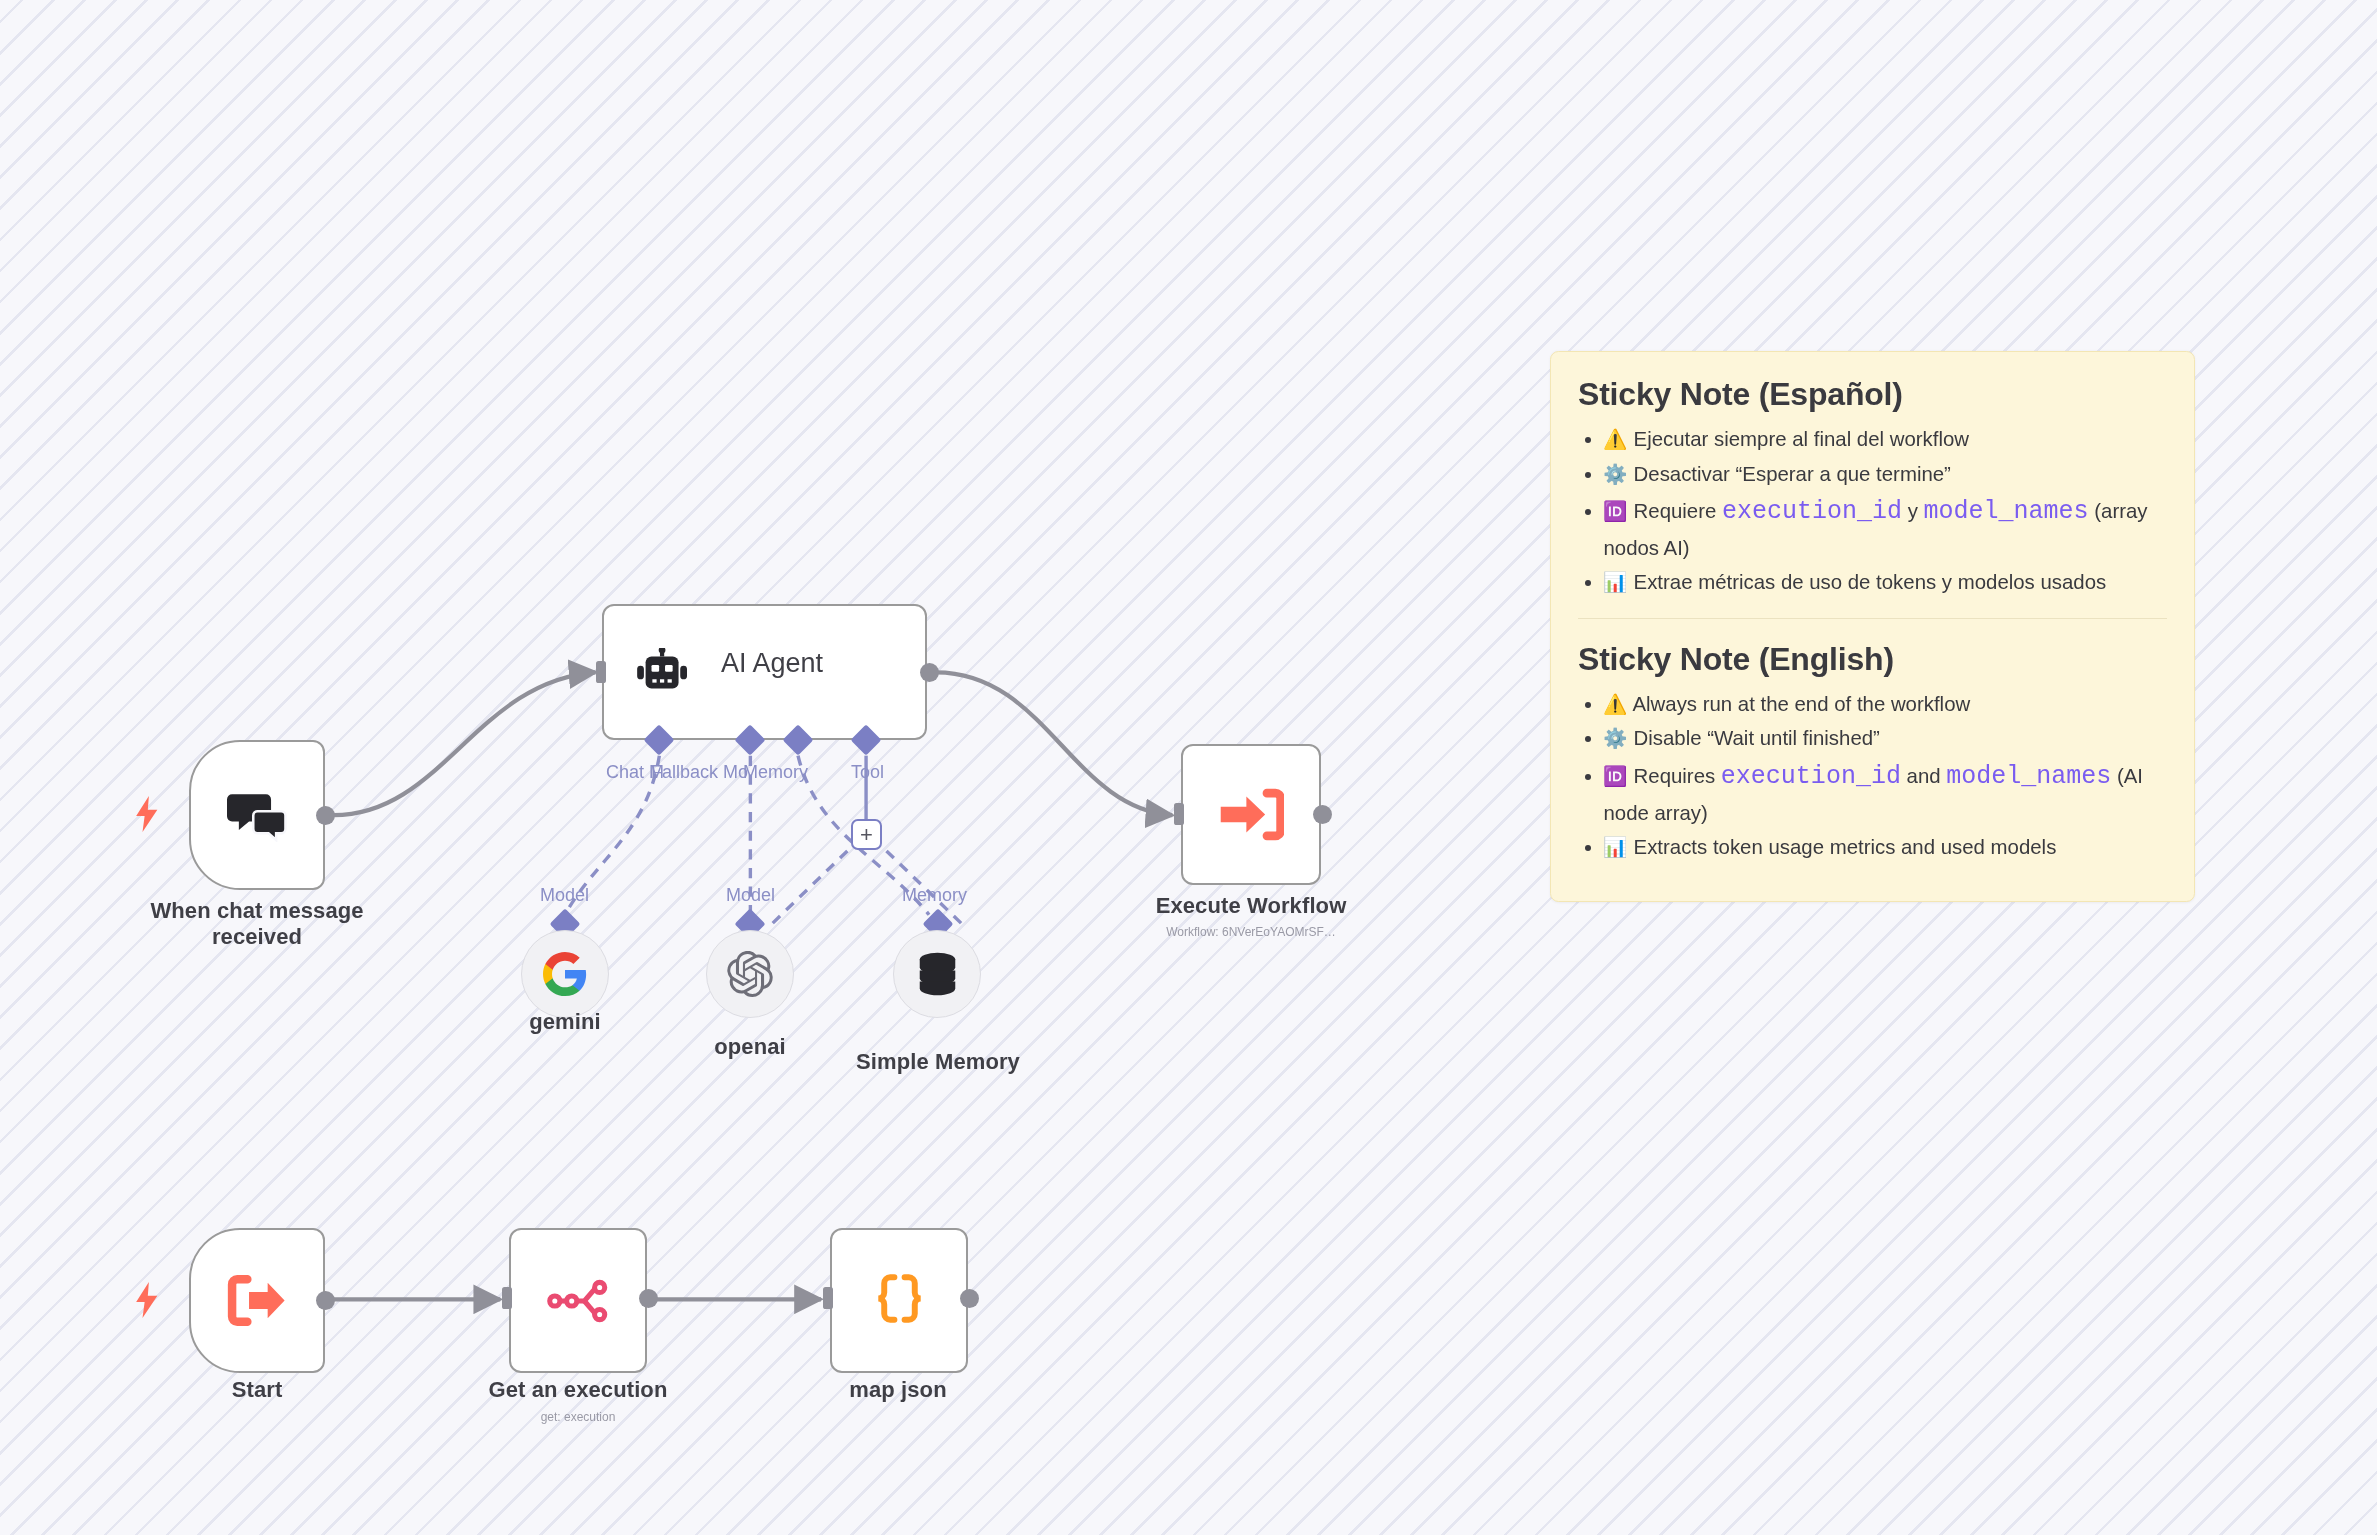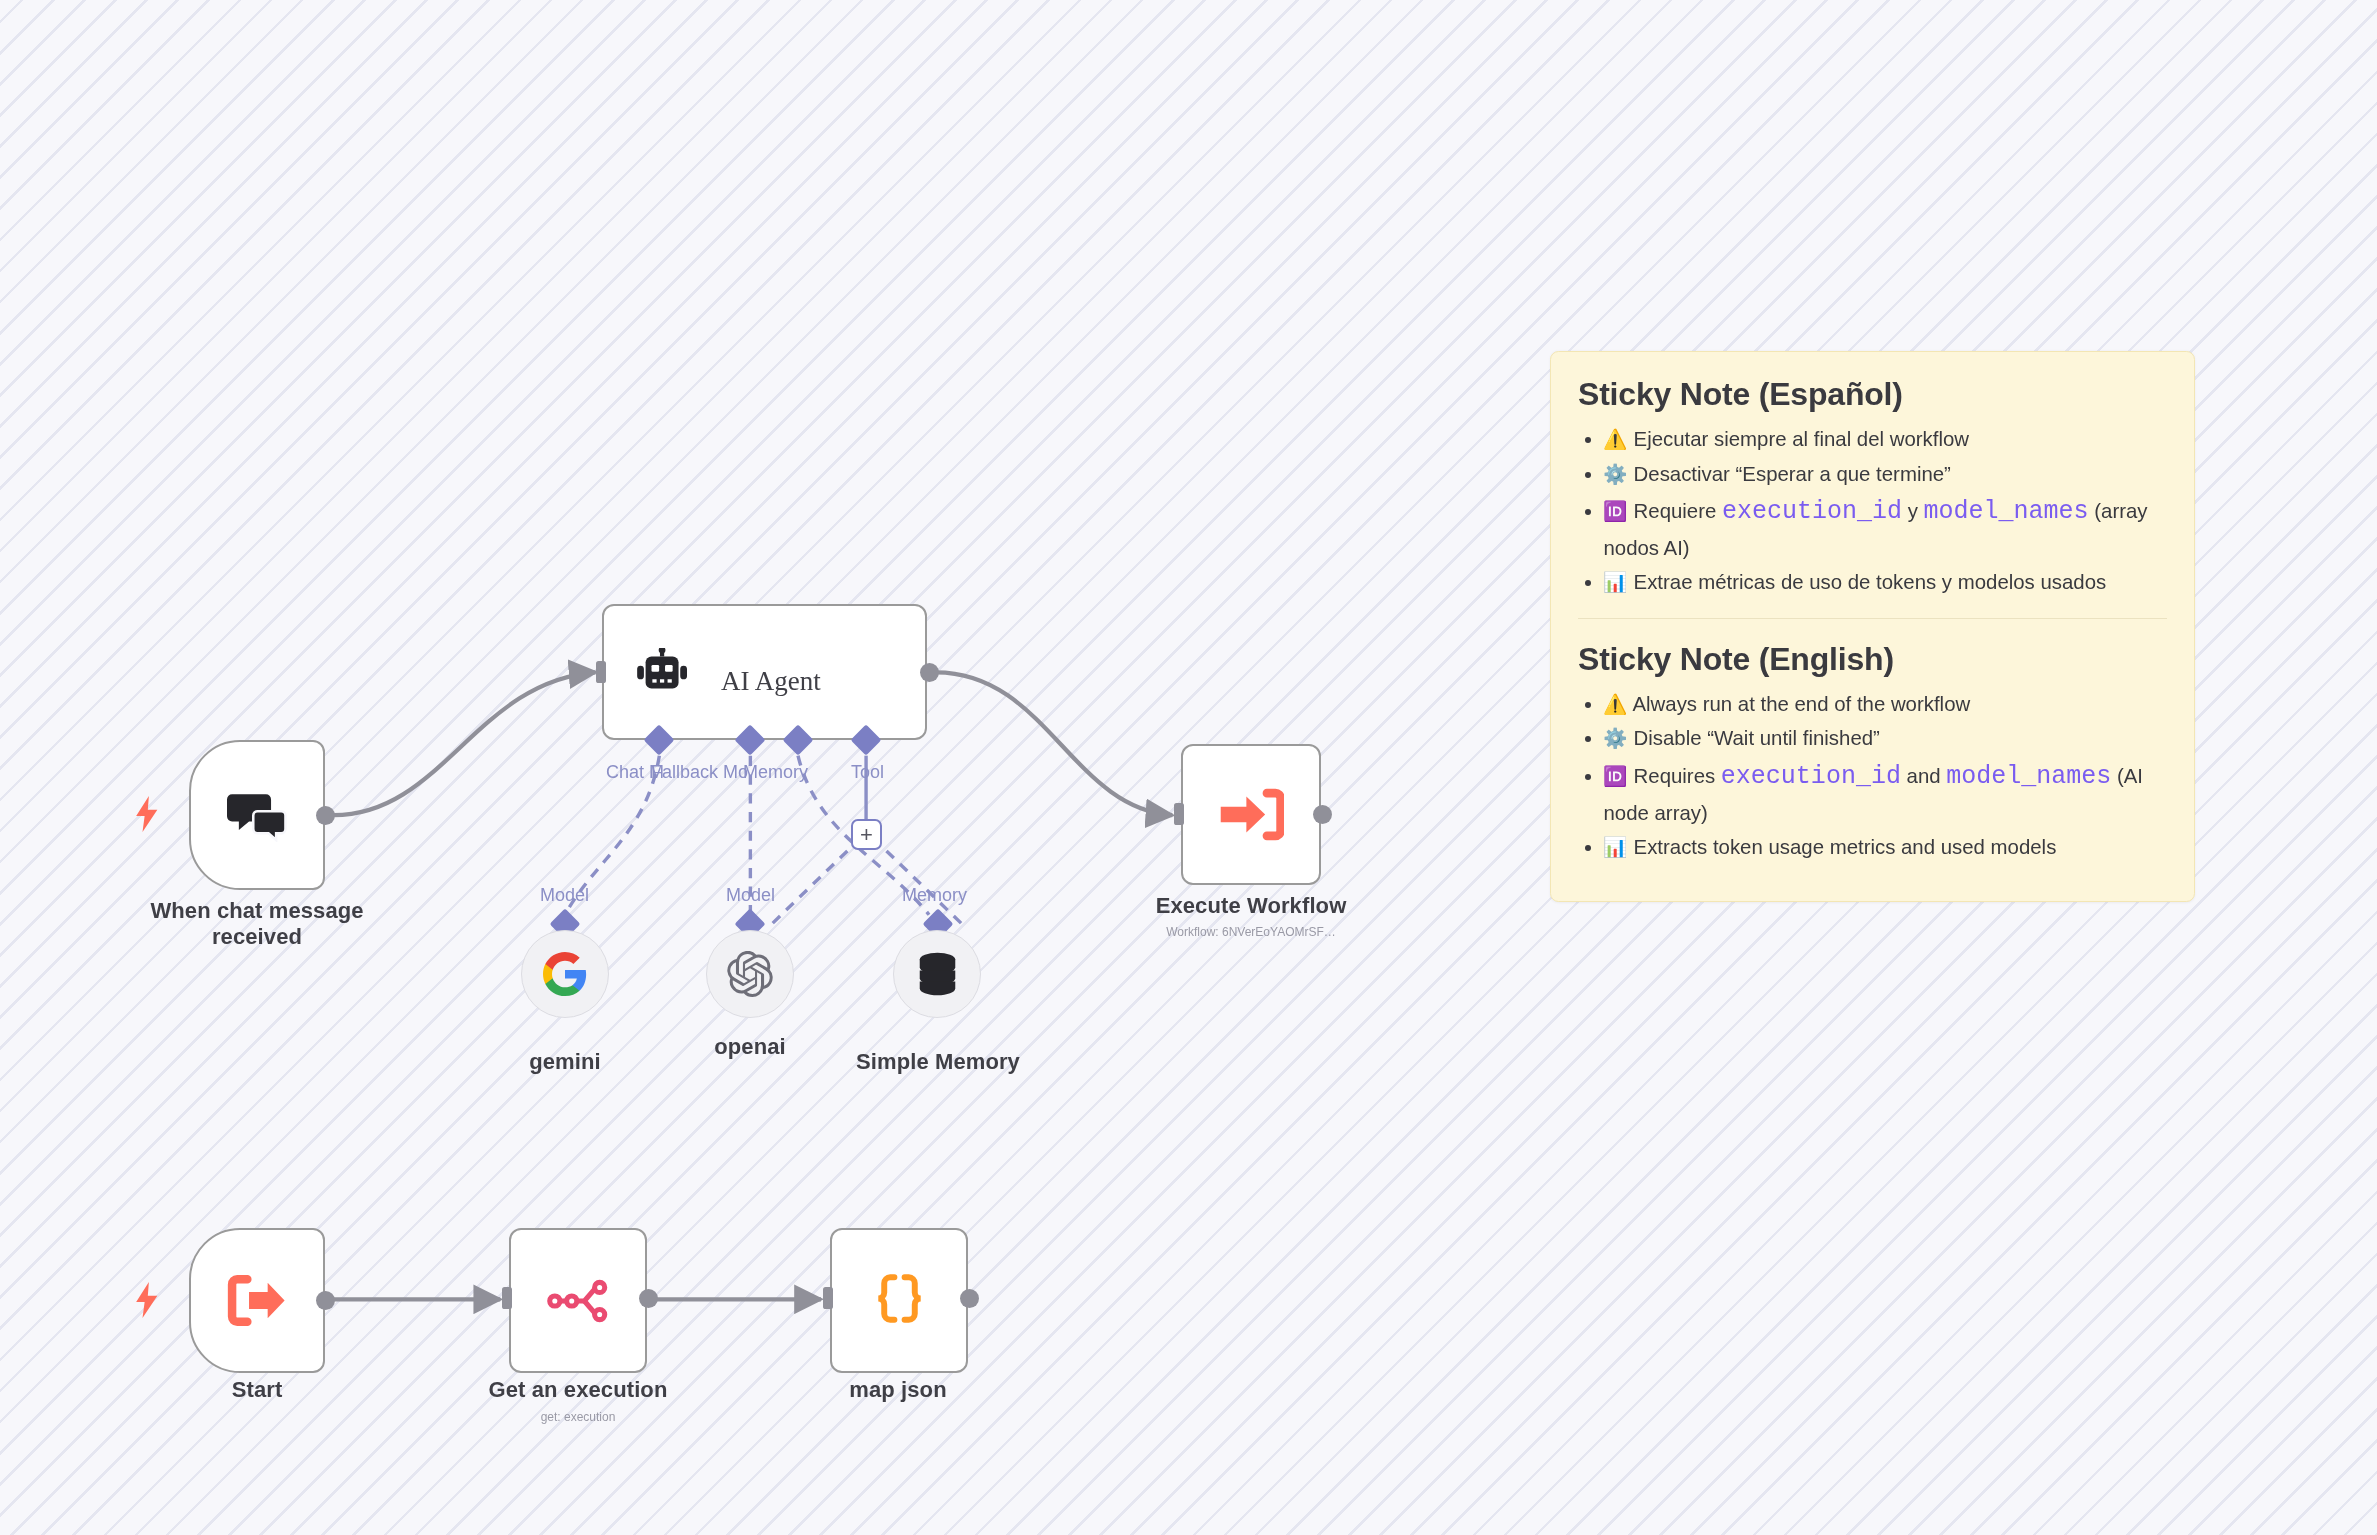--- a/index.html
+++ b/index.html
@@ -226,21 +226,21 @@
     <svg class="icon-svg" width="61" height="53" viewBox="0 0 72 62">
       <path d="M6 6 h40 a6 6 0 0 1 6 6 v20 a6 6 0 0 1 -6 6 h-20 l-12 10 v-10 h-8 a6 6 0 0 1 -6 -6 v-20 a6 6 0 0 1 6 -6 z" fill="#26262b"></path>
       <path d="M36 26 h28 a5 5 0 0 1 5 5 v16 a5 5 0 0 1 -5 5 h-6 v8 l-9 -8 h-13 a5 5 0 0 1 -5 -5 v-16 a5 5 0 0 1 5 -5 z" fill="#26262b" stroke="#f7f7fb" stroke-width="3"></path>
     </svg>
   </div>
   <div class="port-out" style="left:316px; top:806px;"></div>
   <div class="node-caption" style="left:104px; top:898px; width:306px;">When chat message
 received</div>
 
   <div class="node" style="left:602px; top:604px; width:325px; height:136px;">
-    <div style="display:flex; align-items:flex-end; gap:32px; width:100%; padding-left:32px; box-sizing:border-box;font-family:Liberation Serif, serif;">
+    <div style="display:flex; align-items:flex-start; gap:32px; width:100%; padding-left:32px; box-sizing:border-box;">
       <svg class="icon-svg" width="53" height="49" viewBox="0 0 62 58">
         <rect x="28" y="0" width="5" height="10" fill="#26262b"></rect>
         <circle cx="30.5" cy="2.5" r="4" fill="#26262b"></circle>
         <rect x="11" y="10" width="39" height="38" rx="7" fill="#26262b"></rect>
         <rect x="1" y="21" width="8" height="16" rx="4" fill="#26262b"></rect>
         <rect x="52" y="21" width="8" height="16" rx="4" fill="#26262b"></rect>
         <rect x="18" y="20" width="9" height="8" rx="1.5" fill="#ffffff"></rect>
         <rect x="34" y="20" width="9" height="8" rx="1.5" fill="#ffffff"></rect>
         <rect x="19" y="37" width="5" height="4" fill="#ffffff"></rect>
         <rect x="28" y="37" width="5" height="4" fill="#ffffff"></rect>
@@ -267,21 +267,21 @@
   <div class="conn-label" style="left:540px; top:885px;">Model</div>
   <div class="diamond" style="left:554px; top:913px;"></div>
   <div class="subnode" style="left:521px; top:930px;">
     <svg class="icon-svg" width="48" height="48" viewBox="0 0 48 48">
       <path fill="#4285F4" d="M45.12 24.5c0-1.56-.14-3.06-.4-4.5H24v8.51h11.84c-.51 2.75-2.06 5.08-4.39 6.64v5.52h7.11c4.16-3.83 6.56-9.47 6.56-16.17z"></path>
       <path fill="#34A853" d="M24 46c5.94 0 10.92-1.97 14.56-5.33l-7.11-5.52c-1.97 1.32-4.49 2.1-7.45 2.1-5.73 0-10.58-3.87-12.31-9.07H4.34v5.7C7.96 41.07 15.4 46 24 46z"></path>
       <path fill="#FBBC05" d="M11.69 28.18C11.25 26.86 11 25.45 11 24s.25-2.86.69-4.18v-5.7H4.34C2.85 17.09 2 20.45 2 24s.85 6.91 2.34 9.88l7.35-5.7z"></path>
       <path fill="#EA4335" d="M24 10.75c3.23 0 6.13 1.11 8.41 3.29l6.31-6.31C34.91 4.18 29.93 2 24 2 15.4 2 7.96 6.93 4.34 14.12l7.35 5.7c1.73-5.2 6.58-9.07 12.31-9.07z"></path>
     </svg>
   </div>
-  <div class="node-caption" style="left:463px; top:1049px; width:204px;">gemini</div>
+  <div class="node-caption" style="left:463px; top:1009px; width:204px;">gemini</div>
 
   <div class="conn-label" style="left:726px; top:885px;">Model</div>
   <div class="diamond" style="left:739px; top:913px;"></div>
   <div class="subnode" style="left:706px; top:930px;">
     <svg class="icon-svg" width="46" height="46" viewBox="0 0 24 24">
       <path fill="#6e6e78" d="M22.28 9.82a5.98 5.98 0 0 0-.52-4.91 6.05 6.05 0 0 0-6.51-2.9A6 6 0 0 0 4.98 4.18a5.98 5.98 0 0 0-3.99 2.9 6.05 6.05 0 0 0 .74 7.1 5.98 5.98 0 0 0 .51 4.91 6.05 6.05 0 0 0 6.52 2.9A5.98 5.98 0 0 0 13.26 24a6.05 6.05 0 0 0 5.77-4.19 5.98 5.98 0 0 0 3.99-2.9 6.05 6.05 0 0 0-.74-7.09zm-9.02 12.6a4.48 4.48 0 0 1-2.88-1.04l.14-.08 4.78-2.76a.79.79 0 0 0 .39-.68v-6.74l2.02 1.17a.07.07 0 0 1 .04.05v5.58a4.5 4.5 0 0 1-4.49 4.5zM3.6 18.3a4.47 4.47 0 0 1-.54-3.01l.14.09 4.78 2.76c.24.14.54.14.78 0l5.84-3.37v2.33a.08.08 0 0 1-.03.06l-4.83 2.79a4.5 4.5 0 0 1-6.14-1.65zM2.34 7.9a4.48 4.48 0 0 1 2.34-1.97V11.6a.77.77 0 0 0 .38.67l5.82 3.36L8.86 16.8a.07.07 0 0 1-.07 0l-4.83-2.79a4.5 4.5 0 0 1-1.65-6.14zm16.6 3.86L13.1 8.38 15.12 7.2a.07.07 0 0 1 .07 0l4.83 2.79a4.49 4.49 0 0 1-.68 8.1v-5.67a.78.78 0 0 0-.39-.67zm2.01-3.02l-.14-.09-4.77-2.78a.78.78 0 0 0-.79 0L9.41 9.23V6.9a.07.07 0 0 1 .03-.06l4.83-2.79a4.49 4.49 0 0 1 6.67 4.65zM8.31 12.86L6.3 11.7a.08.08 0 0 1-.04-.06V6.07a4.49 4.49 0 0 1 7.37-3.44l-.14.08-4.78 2.76a.79.79 0 0 0-.39.68zm1.1-2.36l2.6-1.5 2.6 1.5v3l-2.6 1.5-2.6-1.5z"></path>
     </svg>
   </div>
   <div class="node-caption" style="left:648px; top:1034px; width:204px;">openai</div>
 

